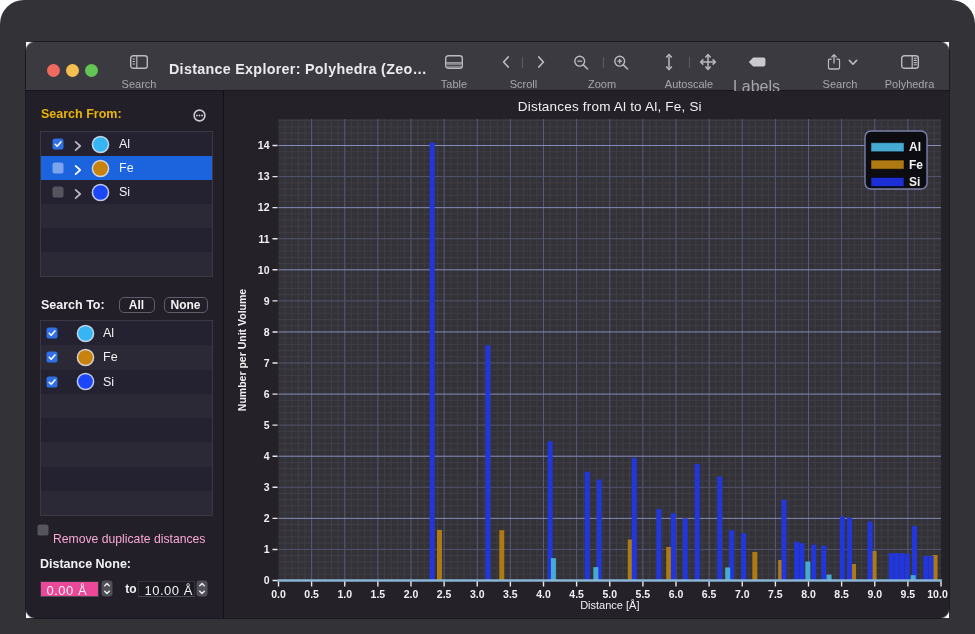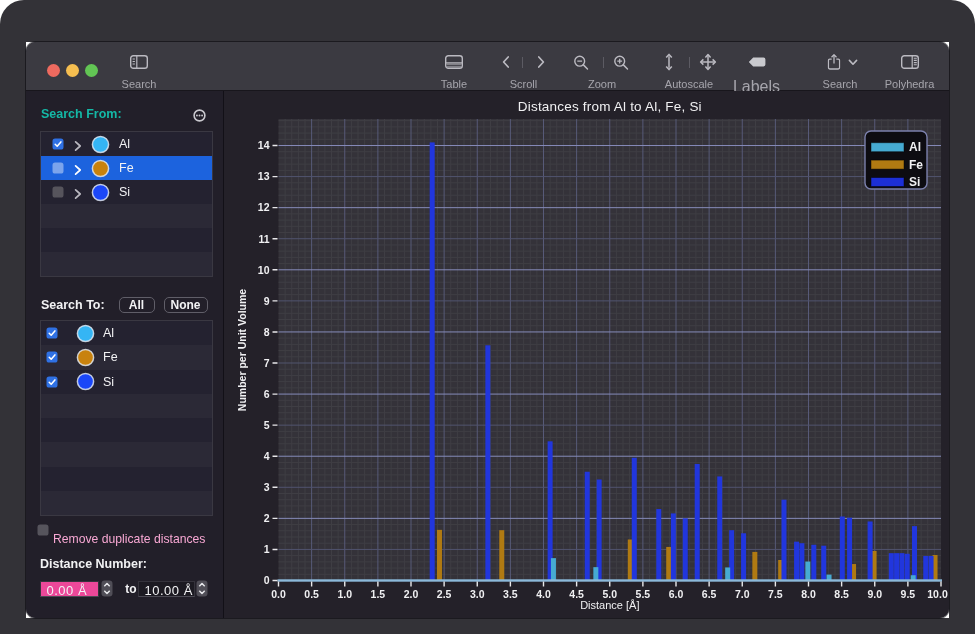--- a/index.html
+++ b/index.html
@@ -19,20 +19,21 @@
     <div class="titlebar">
         <div style="position:absolute;left:20.5px;top:21.5px;width:13px;height:13px;border-radius:50%;background:#ee6a5f;"></div>
         <div style="position:absolute;left:39.5px;top:21.5px;width:13px;height:13px;border-radius:50%;background:#f5be50;"></div>
         <div style="position:absolute;left:58.5px;top:21.5px;width:13px;height:13px;border-radius:50%;background:#62c554;"></div>
         <div style="position:absolute;left:113px;top:13px;transform:translateX(-50%);line-height:0;"><svg width="18" height="14" viewBox="0 0 18 14" style="">
             <rect x="0.7" y="0.7" width="16.6" height="12.6" rx="2.6" fill="none" stroke="#bbbac1" stroke-width="1.4"></rect>
             <line x1="6.8" y1="0.7" x2="6.8" y2="13.3" stroke="#bbbac1" stroke-width="1.2"></line>
             <path d="M2.6 4h2.3M2.6 6.5h2.3M2.6 9h2.3" stroke="#bbbac1" stroke-width="1.1"></path>
           </svg></div>
         <div style="position:absolute;left:113px;top:36px;transform:translateX(-50%);font-size:11px;color:#a6a5ac;white-space:nowrap;text-align:center;">Search</div>
+        <div style="position:absolute;left:143px;top:18.5px;font-size:14.3px;font-weight:bold;letter-spacing:0.3px;color:#ebebed;white-space:nowrap;">Distance Explorer: Polyhedra (Zeo…</div>
         <div style="position:absolute;left:428px;top:13px;transform:translateX(-50%);line-height:0;"><svg width="18" height="14" viewBox="0 0 18 14" style="">
             <rect x="0.7" y="0.7" width="16.6" height="12.6" rx="2.6" fill="none" stroke="#bbbac1" stroke-width="1.4"></rect>
             <line x1="0.7" y1="7.8" x2="17.3" y2="7.8" stroke="#bbbac1" stroke-width="1.2"></line>
             <rect x="1.6" y="8.6" width="14.8" height="3.9" fill="rgba(187,186,193,0.55)"></rect>
             <path d="M1.6 10.5h14.8" stroke="#3b3a41" stroke-width="0.8"></path>
           </svg></div>
         <div style="position:absolute;left:428px;top:36px;transform:translateX(-50%);font-size:11px;color:#a6a5ac;white-space:nowrap;">Table</div>
         <div style="position:absolute;left:479.5px;top:13px;transform:translateX(-50%);line-height:0;"><svg width="10" height="14" viewBox="0 0 10 14" style="">
             <path d="M7.2 2 2.6 7l4.6 5" fill="none" stroke="#bbbac1" stroke-width="1.7" stroke-linecap="round" stroke-linejoin="round"></path>
           </svg></div>
@@ -83,21 +84,21 @@
           </svg></div>
         <div style="position:absolute;left:826.5px;top:36px;transform:translateX(-50%);font-size:11px;color:#a6a5ac;white-space:nowrap;"></div>
         <div style="position:absolute;left:883.5px;top:13px;transform:translateX(-50%);line-height:0;"><svg width="18" height="14" viewBox="0 0 18 14" style="">
             <rect x="0.7" y="0.7" width="16.6" height="12.6" rx="2.6" fill="none" stroke="#bbbac1" stroke-width="1.4"></rect>
             <line x1="11.2" y1="0.7" x2="11.2" y2="13.3" stroke="#bbbac1" stroke-width="1.2"></line>
             <path d="M12.8 3.2h3M12.8 5.4h3M12.8 7.6h3M12.8 9.8h3" stroke="#bbbac1" stroke-width="1.1"></path>
           </svg></div>
         <div style="position:absolute;left:883.5px;top:36px;transform:translateX(-50%);font-size:11px;color:#a6a5ac;white-space:nowrap;">Polyhedra</div>
       </div>
     <div class="sidebar">
-        <div style="position:absolute;left:15px;top:16px;font-size:12.5px;font-weight:bold;color:#14b8a6;">Search From:</div>
+        <div style="position:absolute;left:15px;top:16px;font-size:12.5px;font-weight:bold;color:#eab308;">Search From:</div>
         <div style="position:absolute;left:167px;top:18px;line-height:0;"><svg width="13" height="13" viewBox="0 0 13 13" style="">
             <circle cx="6.5" cy="6.5" r="5.4" fill="none" stroke="#c9c8ce" stroke-width="1.6"></circle>
             <circle cx="3.9" cy="6.5" r="0.95" fill="#c9c8ce"></circle>
             <circle cx="6.5" cy="6.5" r="0.95" fill="#c9c8ce"></circle>
             <circle cx="9.1" cy="6.5" r="0.95" fill="#c9c8ce"></circle>
           </svg></div>
         <div style="position:absolute;left:14px;top:40px;width:171px;height:144px;border:1px solid #3a3842;background:#242230;">
           <div style="position:absolute;left:0;top:0px;width:100%;height:24px;background:#242230;">
             <svg width="12" height="12" viewBox="0 0 12 12" style="position:absolute;left:10.5px;top:6px;">
               <rect x="0.5" y="0.5" width="11" height="11" rx="2.6" fill="#2f71e4"></rect>
@@ -176,21 +177,21 @@
           <div style="position:absolute;left:0;top:72.75px;width:100%;height:24.25px;background:#2b2936;"></div>
           <div style="position:absolute;left:0;top:97.0px;width:100%;height:24.25px;background:#242230;"></div>
           <div style="position:absolute;left:0;top:121.25px;width:100%;height:24.25px;background:#2b2936;"></div>
           <div style="position:absolute;left:0;top:145.5px;width:100%;height:24.25px;background:#242230;"></div>
           <div style="position:absolute;left:0;top:169.75px;width:100%;height:24.25px;background:#2b2936;"></div>
         </div>
         <span style="position:absolute;left:10.5px;top:433px;line-height:0;"><svg width="12" height="12" viewBox="0 0 12 12" style="">
             <rect x="0.5" y="0.5" width="11" height="11" rx="2.6" fill="#56545c"></rect>
           </svg></span>
         <div style="position:absolute;left:27px;top:441px;font-size:12.2px;color:#f9a8d4;">Remove duplicate distances</div>
-        <div style="position:absolute;left:14px;top:466px;font-size:12.5px;font-weight:bold;color:#f2f2f4;">Distance Number:</div>
+        <div style="position:absolute;left:14px;top:466px;font-size:12.5px;font-weight:bold;color:#f2f2f4;">Distance None:</div>
         <div style="position:absolute;left:13.5px;top:490px;width:59px;height:16px;background:#ec4899;border:1px solid #35333c;border-bottom-color:#4c4a54;box-sizing:border-box;font-size:13px;letter-spacing:0.5px;line-height:13px;color:#f2f2f4;padding:1.5px 0 0 6px;">0.00 Å</div>
         <span style="position:absolute;left:75px;top:489px;line-height:0;"><svg width="12" height="17" viewBox="0 0 12 17" style="">
             <rect x="0.5" y="0.5" width="11" height="16" rx="3.2" fill="#504e57"></rect>
             <path d="M3.3 6.3 6 3.4l2.7 2.9" fill="none" stroke="#e8e8ec" stroke-width="1.4" stroke-linejoin="round"></path>
             <path d="M3.3 10.7 6 13.6l2.7-2.9" fill="none" stroke="#e8e8ec" stroke-width="1.4" stroke-linejoin="round"></path>
           </svg></span>
         <div style="position:absolute;left:90px;top:491px;width:14px;text-align:center;font-size:12px;font-weight:bold;color:#f2f2f4;margin-left:8px;">to</div>
         <div style="position:absolute;left:111.5px;top:490px;width:57px;height:16px;background:#1c1a22;border:1px solid #35333c;border-bottom-color:#4c4a54;box-sizing:border-box;font-size:13px;letter-spacing:0.5px;line-height:13px;color:#f2f2f4;padding:1.5px 0 0 6px;">10.00 Å</div>
         <span style="position:absolute;left:170px;top:489px;line-height:0;"><svg width="12" height="17" viewBox="0 0 12 17" style="">
             <rect x="0.5" y="0.5" width="11" height="16" rx="3.2" fill="#504e57"></rect>

